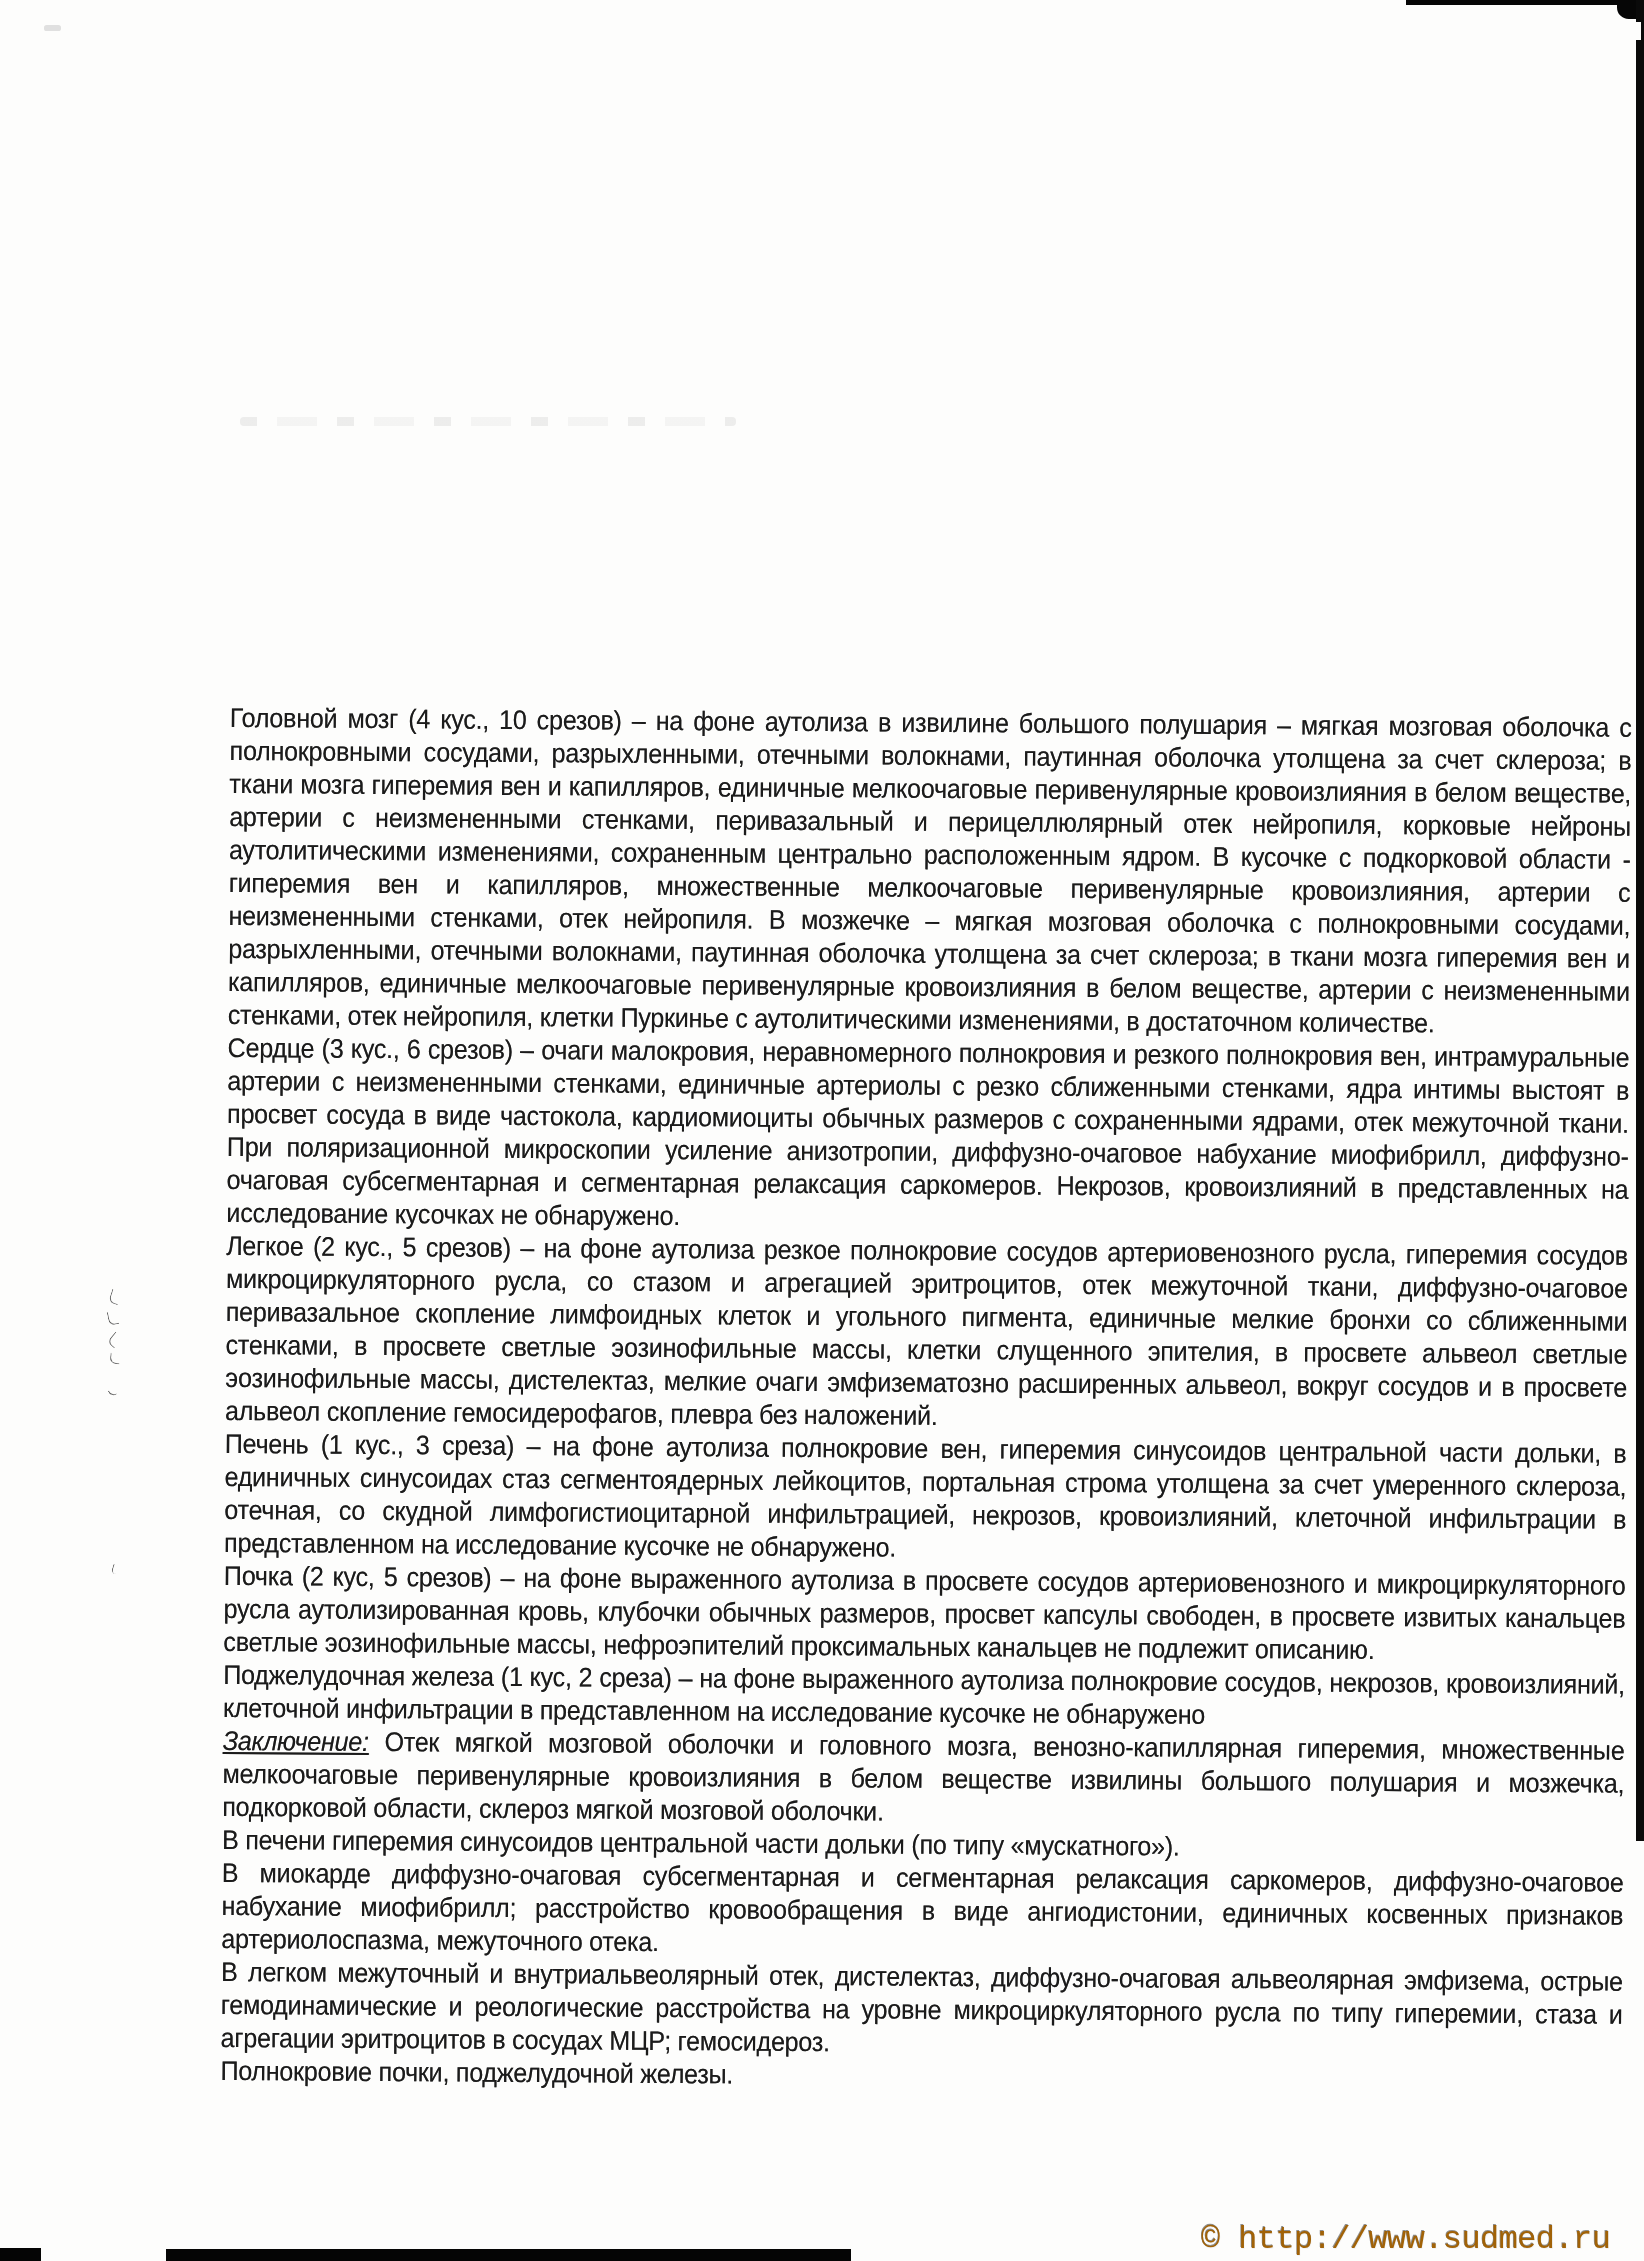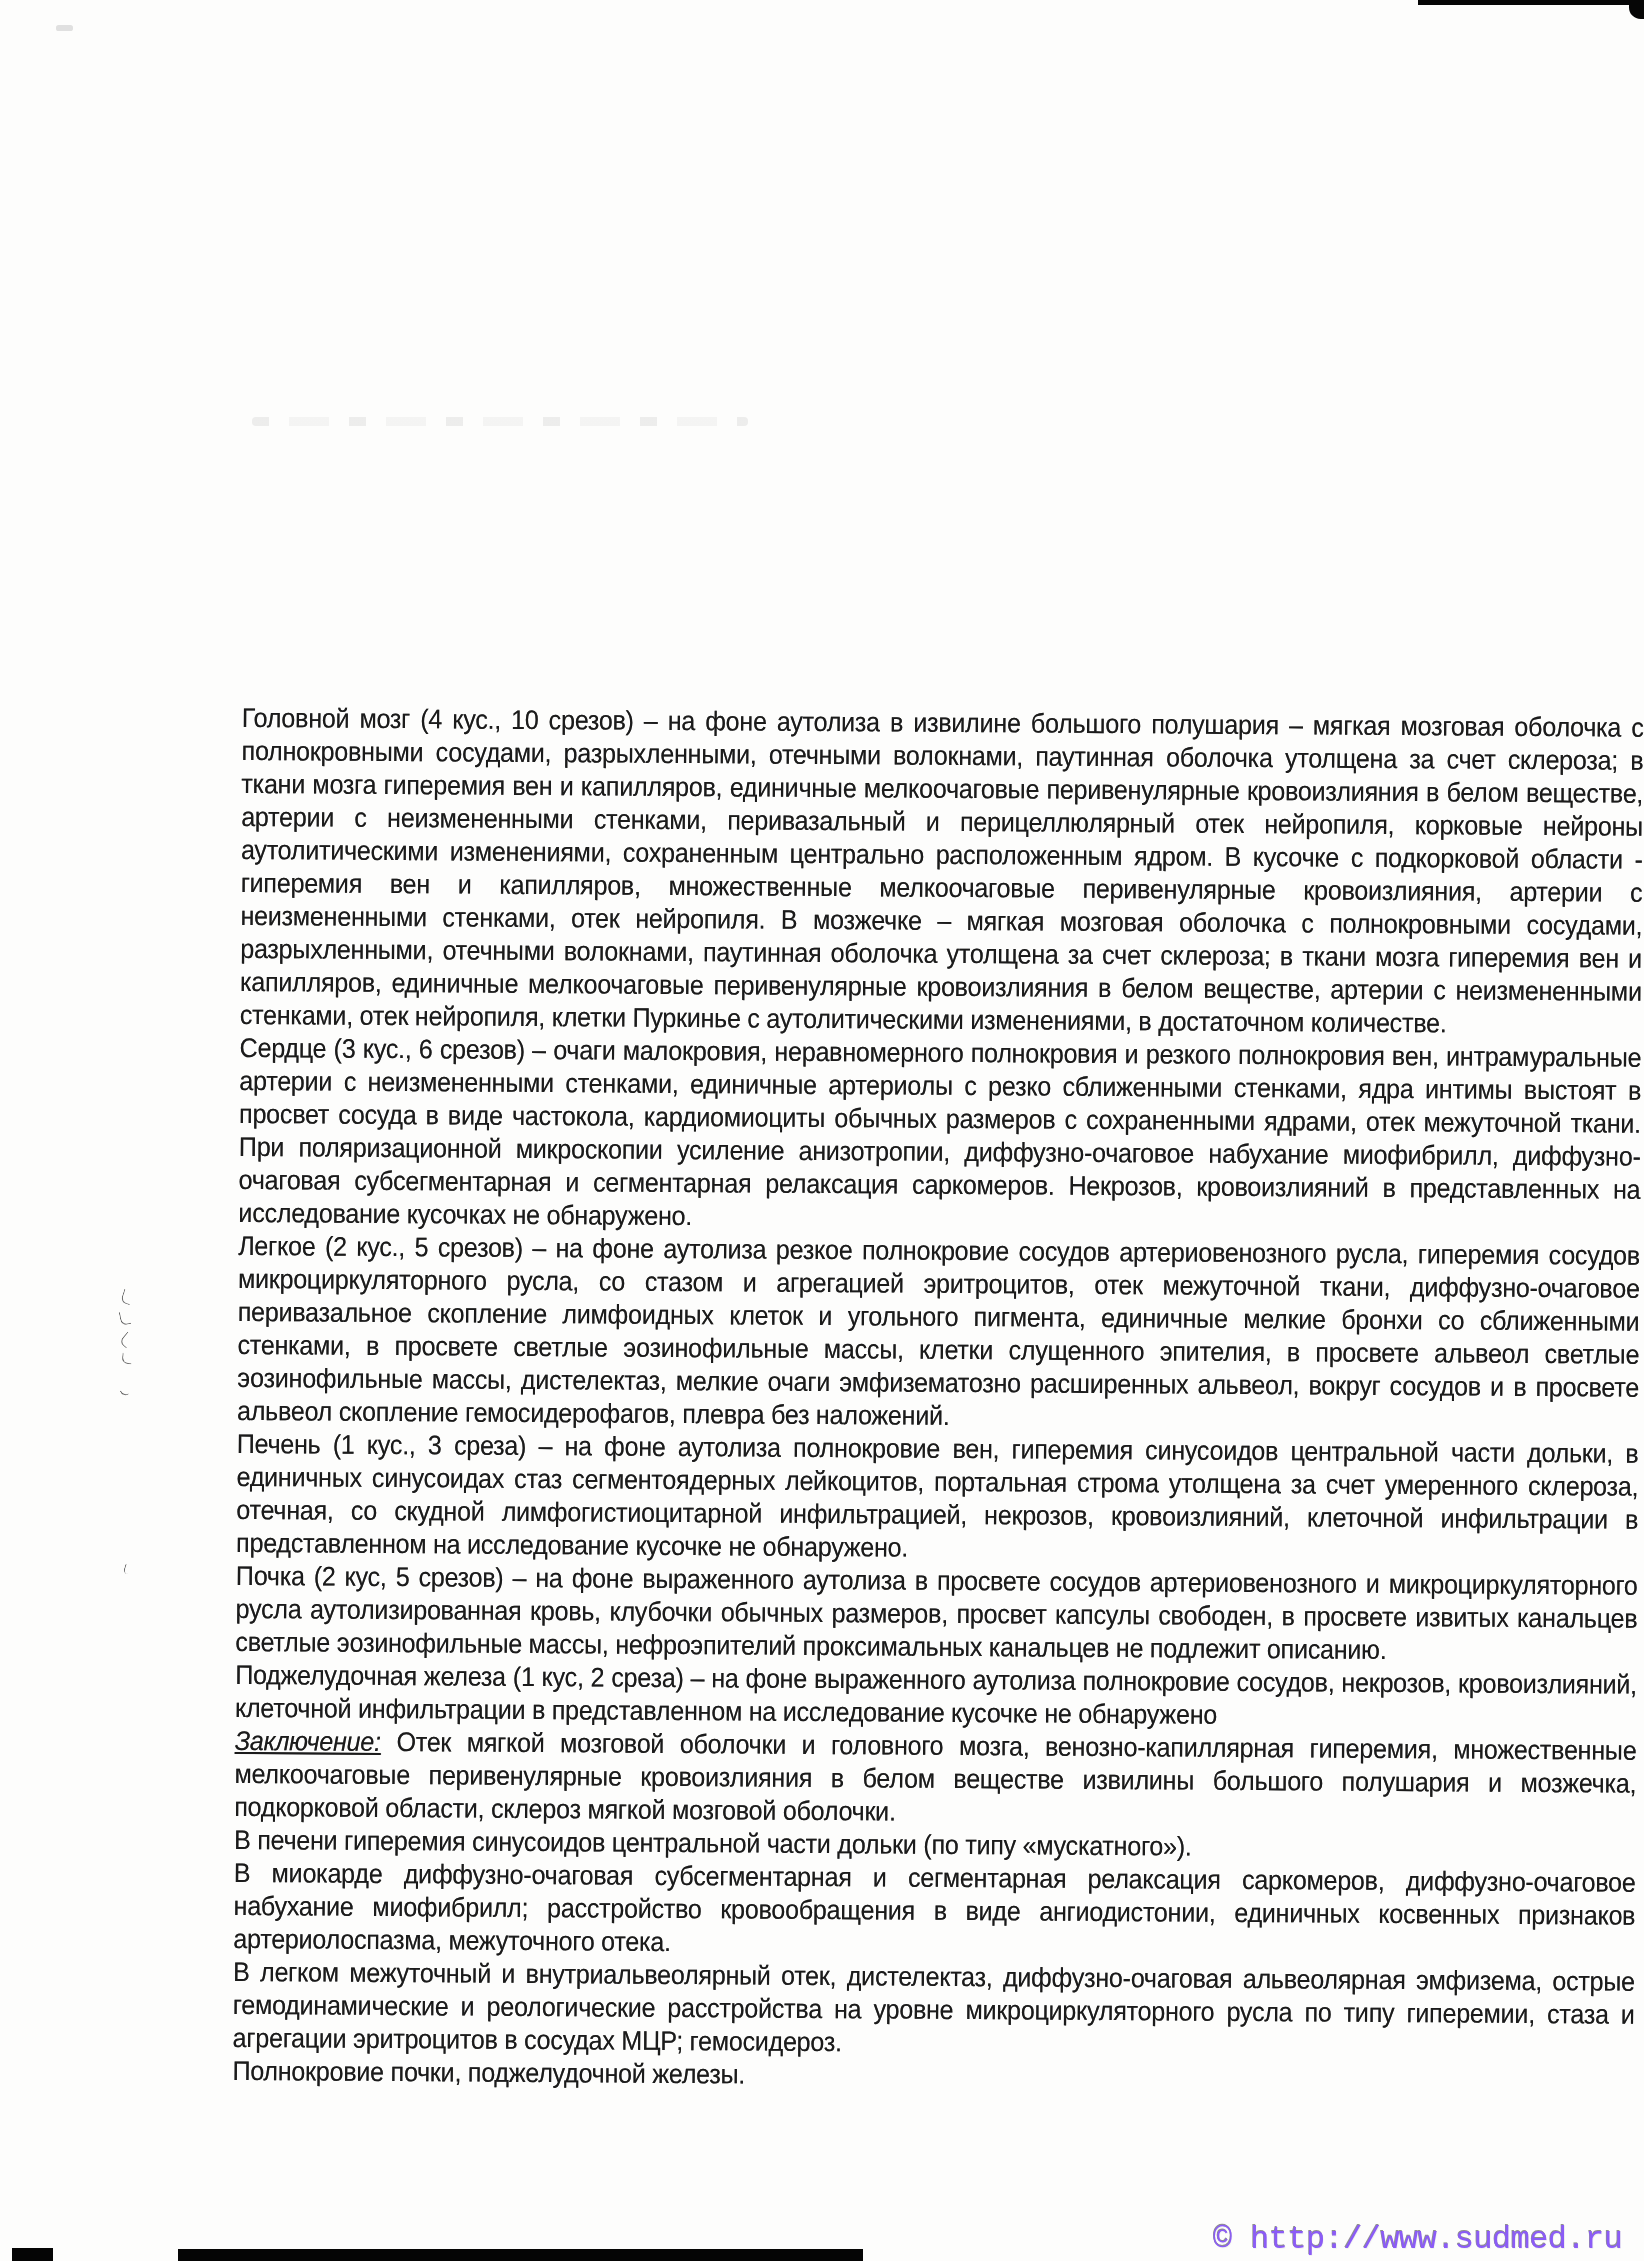--- a/index.html
+++ b/index.html
@@ -11,21 +11,20 @@
     height: 2261px;
     position: relative;
     overflow: hidden;
     background: #fdfdfc;
     font-family: "Liberation Sans", sans-serif;
   }
   .page {
     position: absolute;
     inset: 0;
     background: #fdfdfc;
-    margin-left: 12px;
   }
   
   .text-block {
     position: absolute;
     left: 230px;
     top: 702px;
     width: 1504px;
     transform: rotate(0.4deg) scaleX(0.932);
     transform-origin: 0 0;
     font-size: 27px;
@@ -138,21 +137,21 @@
   .speck.s5 { left: 109px; top: 1389px; height: 6.4px; width: 6.4px; transform: rotate(-25deg); }
   .speck.s6 { left: 112px; top: 1564px; height: 10.3px; width: 3.9px; border-bottom: none; }
   
   .watermark {
     position: absolute;
     left: 1201px;
     top: 2221px;
     font-family: "Liberation Mono", monospace;
     font-size: 32px;
     letter-spacing: -0.6px;
-    color: #8b5cf6;
+    color: #a16207;
     text-shadow:
       -0.6px -0.6px 0 #8f8f8f,
        0.6px  0.6px 0 #f2f2f2,
        0 0 0.6px #9c9c9c;
     white-space: nowrap;
   }
 </style>
 </head>
 <body>
 

